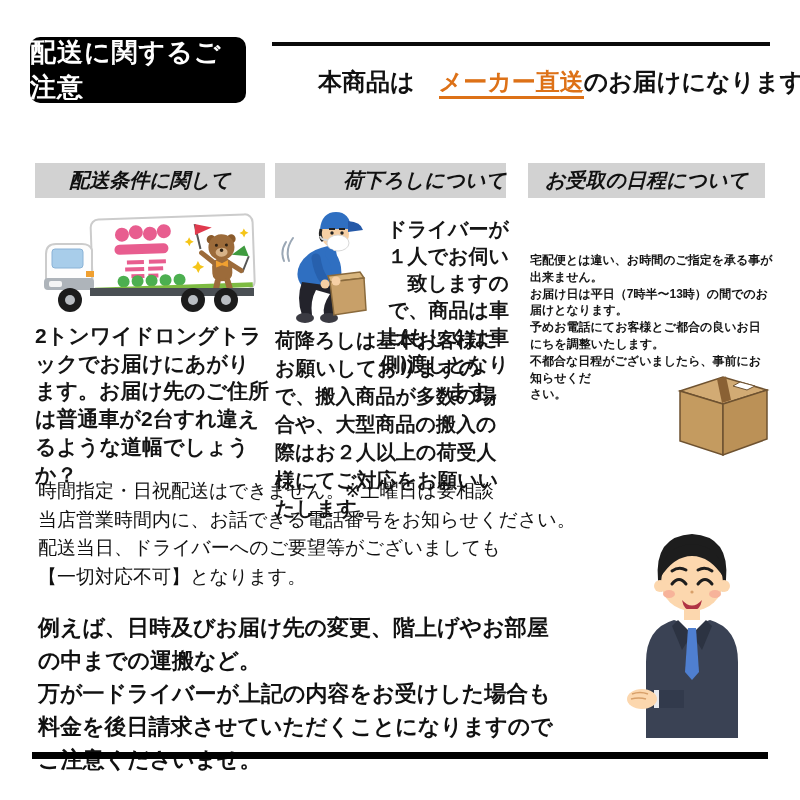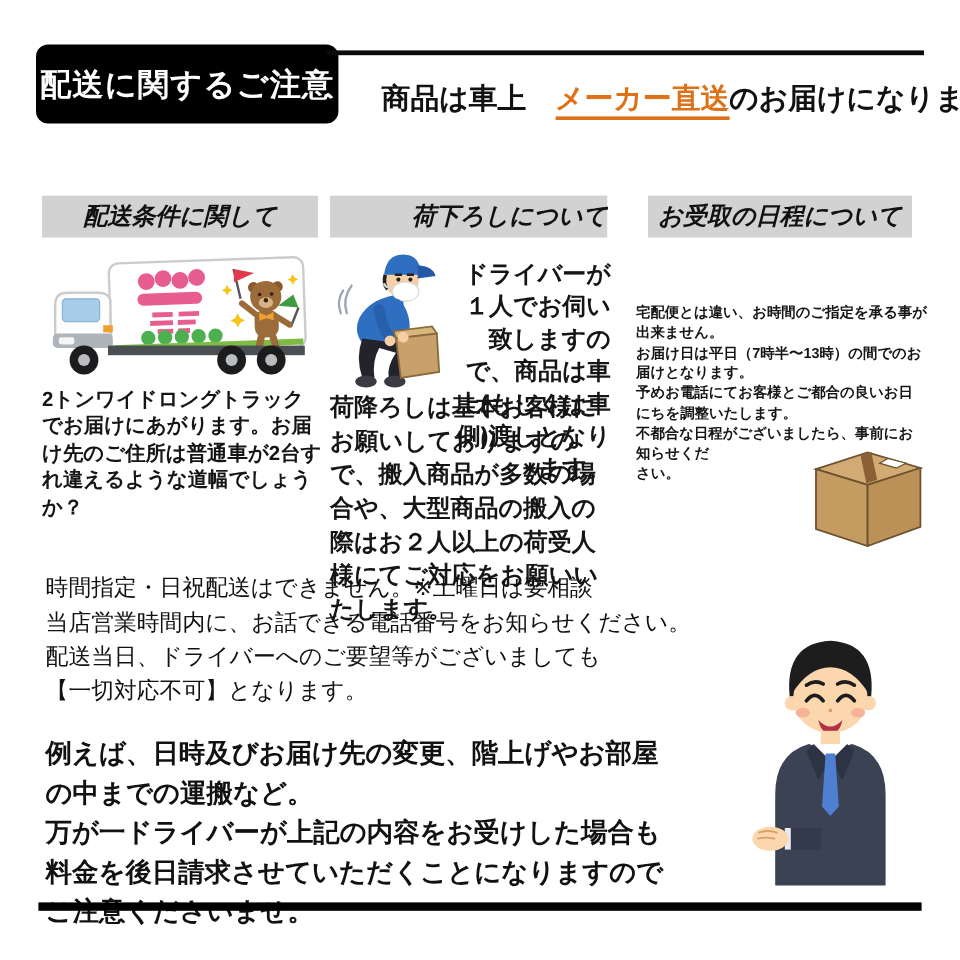--- a/index.html
+++ b/index.html
@@ -2,36 +2,36 @@
 <html><head>
 <meta charset="utf-8">
 <style>
   html,body{margin:0;padding:0;}
   body{width:800px;height:800px;background:#ffffff;position:relative;
        font-family:"Liberation Sans","DejaVu Sans",sans-serif;color:#111;}
   .abs{position:absolute;}
   .preline{white-space:pre-line;}
 
   
-  .title-box{left:30px;top:37px;width:252px;height:66px;background:#000;border-radius:10px;
+  .title-box{left:30px;top:37px;width:216px;height:66px;background:#000;border-radius:10px;
              display:flex;align-items:center;justify-content:center;}
   .title-box span{color:#fff;font-size:26px;font-weight:bold;letter-spacing:1px;}
   .top-line{left:272px;top:42px;width:498px;height:4px;background:#0a0a0a;}
   .headline{left:318px;top:66px;font-size:24px;font-weight:bold;white-space:nowrap;}
   .hl{color:#dd7117;border-bottom:3px solid #dd7117;padding-bottom:1px;margin-left:24px;}
 
   
   .col-header{top:163px;height:35px;background:#d2d2d2;display:flex;align-items:center;
               justify-content:center;font-size:20px;font-weight:bold;color:#111;font-style:italic;}
   .ch1{left:35px;width:230px;}
   .ch2{left:275px;width:231px;justify-content:flex-end;}
-  .ch3{left:540px;width:220px;}
+  .ch3{left:528px;width:237px;}
 
   .col-text{font-weight:bold;color:#151515;}
-  .c1-body{left:35px;top:322px;width:234px;font-size:17px;line-height:1.32;}
+  .c1-body{left:35px;top:322px;width:234px;font-size:21px;line-height:1.32;}
   .c2-side{left:376px;top:216px;width:133px;font-size:20px;line-height:1.35;text-align:right;}
   .c2-body{left:275px;top:326px;width:236px;font-size:20px;line-height:1.4;}
   .c3-body{left:530px;top:205px;width:243px;font-size:12px;line-height:1.4;margin-top:47px;}
 
   .notice1{left:38px;top:477px;width:610px;font-size:19px;line-height:1.5;font-weight:normal;}
   .notice2{left:38px;top:611px;width:532px;font-size:22px;line-height:1.5;font-weight:bold;}
 
   .bottom-line{left:32px;top:752px;width:736px;height:7px;background:#000;}
 
   .truck-wrap{left:30px;top:204px;width:236px;height:114px;}
@@ -40,21 +40,21 @@
   .clerk-wrap{left:618px;top:522px;width:150px;height:226px;}
   svg{display:block;width:100%;height:100%;}
 </style>
 </head>
 <body>
 
 <div class="abs title-box">
   <span>配送に関するご注意</span>
 </div>
 <div class="abs top-line"></div>
-<div class="abs headline"><span>商品は車上</span><span class="hl">メーカー直送</span><span>のお届けになります</span></div>
+<div class="abs headline"><span>本商品は</span><span class="hl">メーカー直送</span><span>のお届けになります</span></div>
 
 <div class="abs col-header ch1">
   <span>配送条件に関して</span>
 </div>
 <div class="abs col-header ch2">
   <span>荷下ろしについて</span>
 </div>
 <div class="abs col-header ch3">
   <span>お受取の日程について</span>
 </div>

